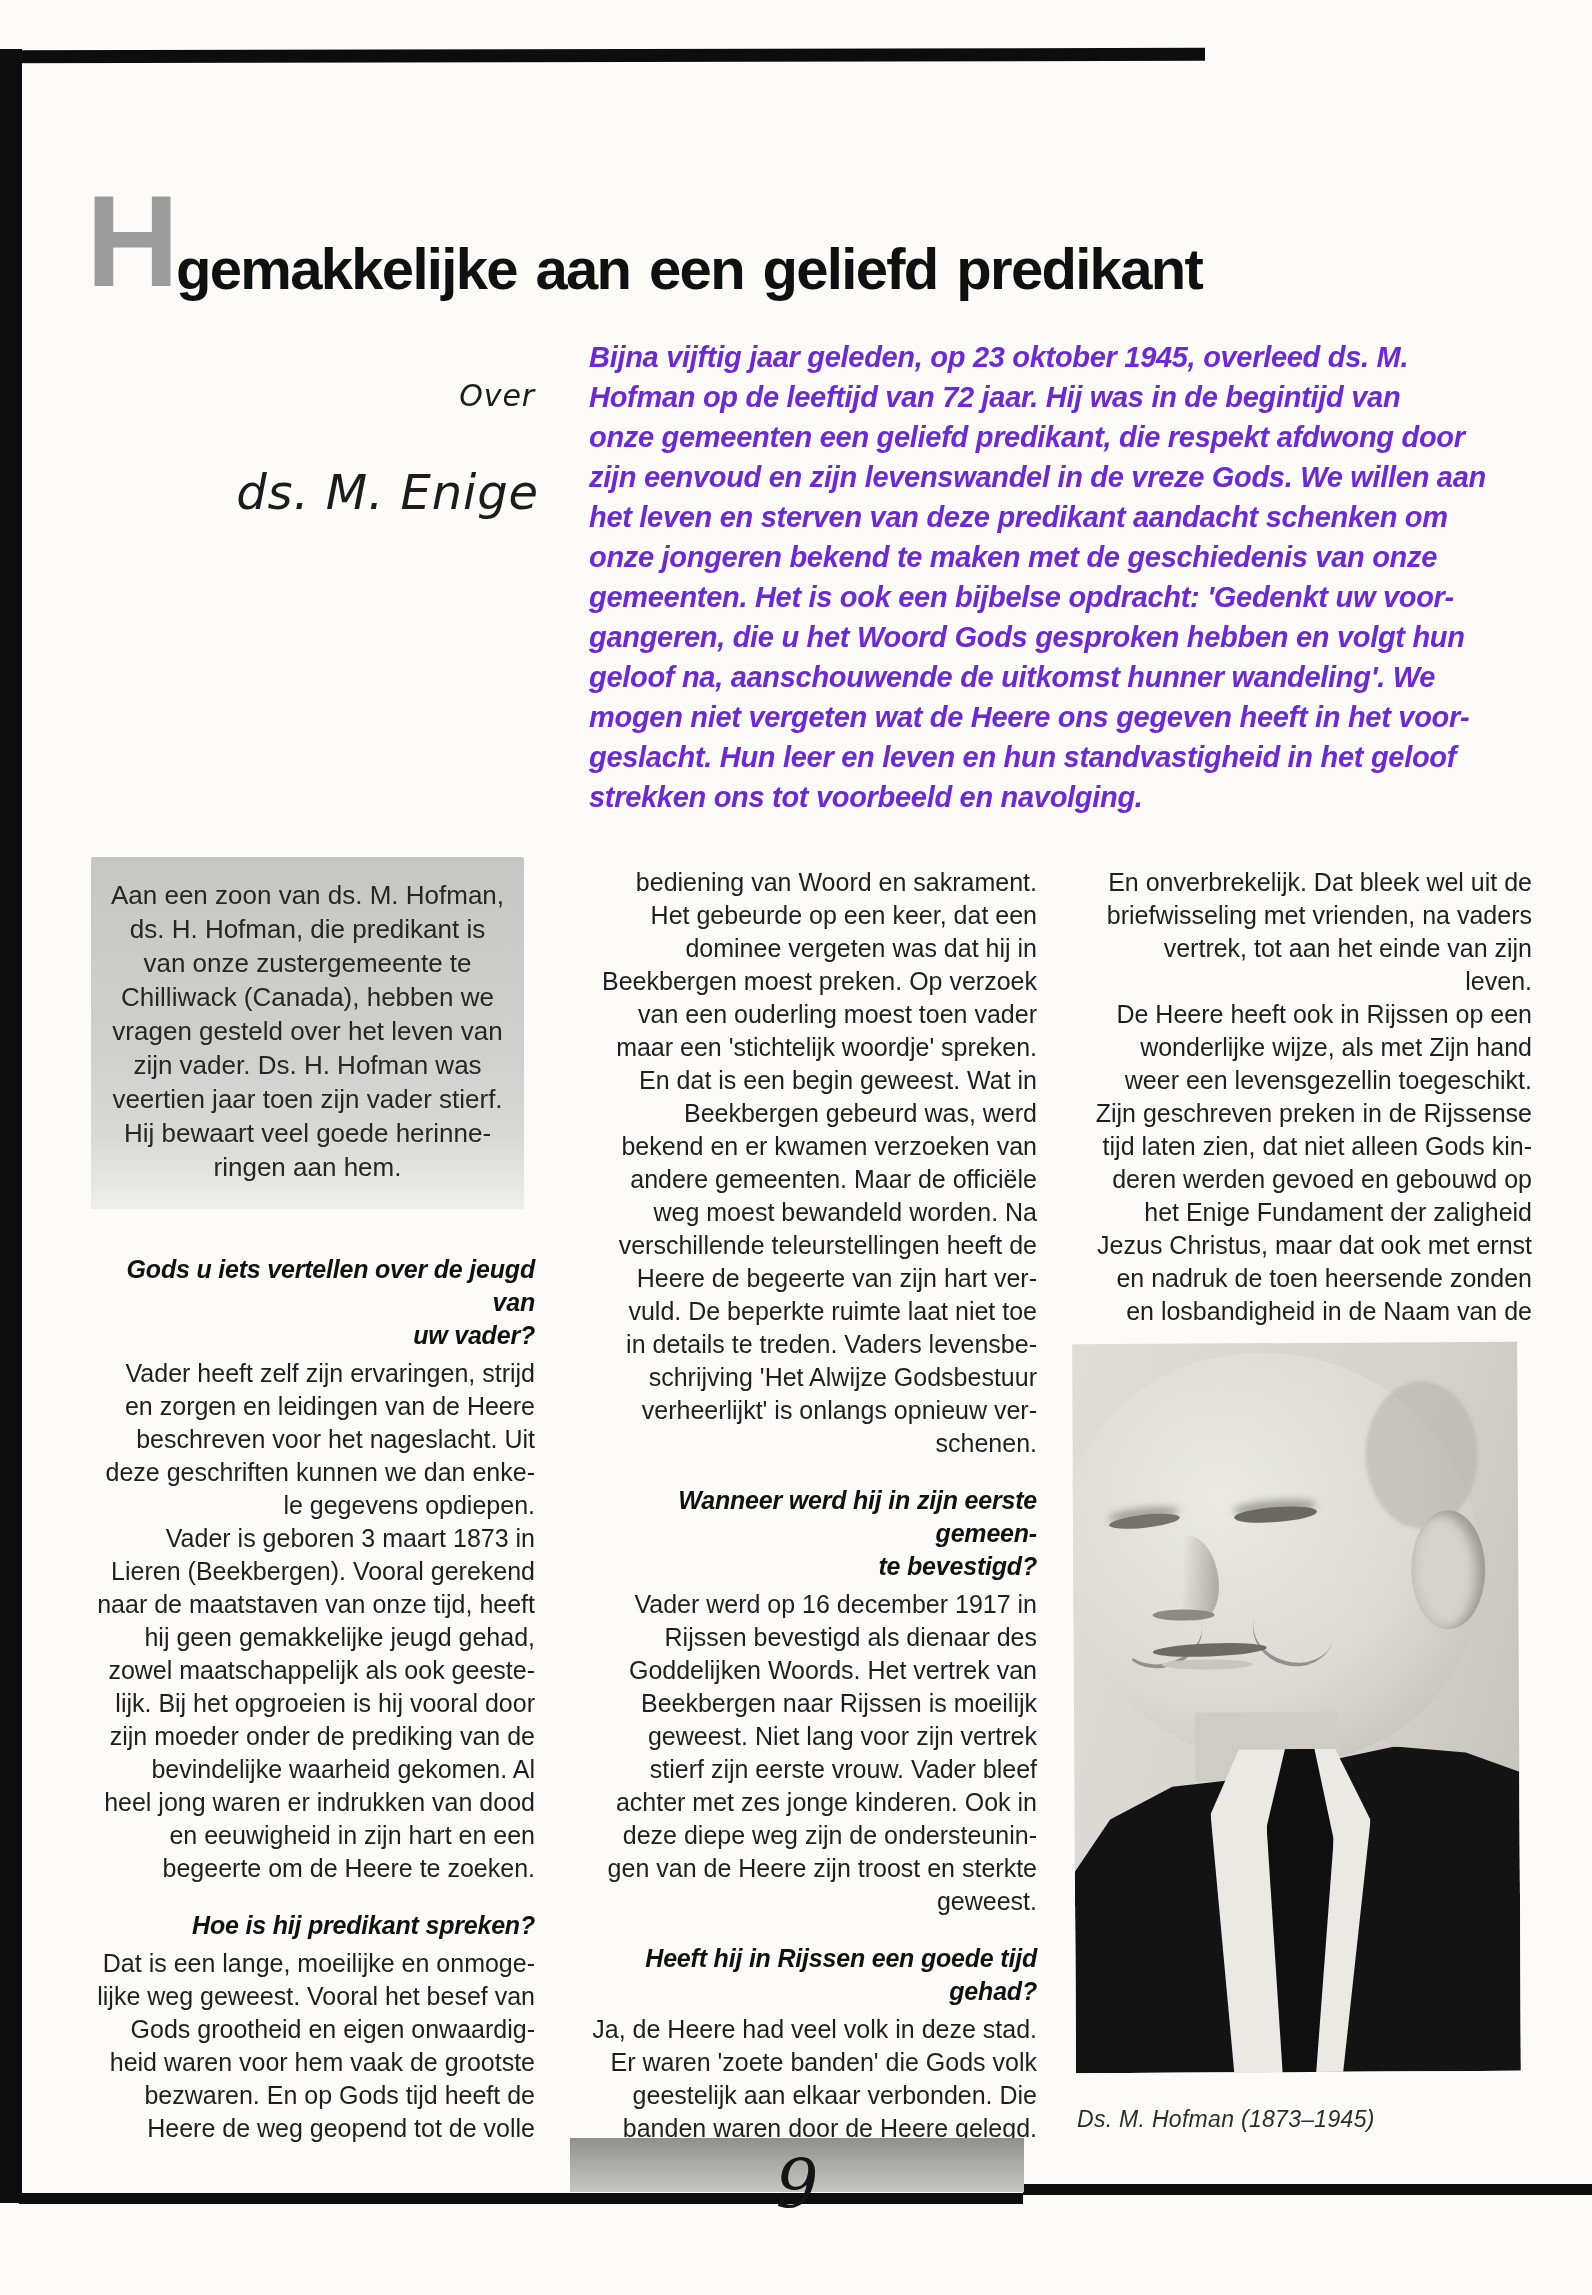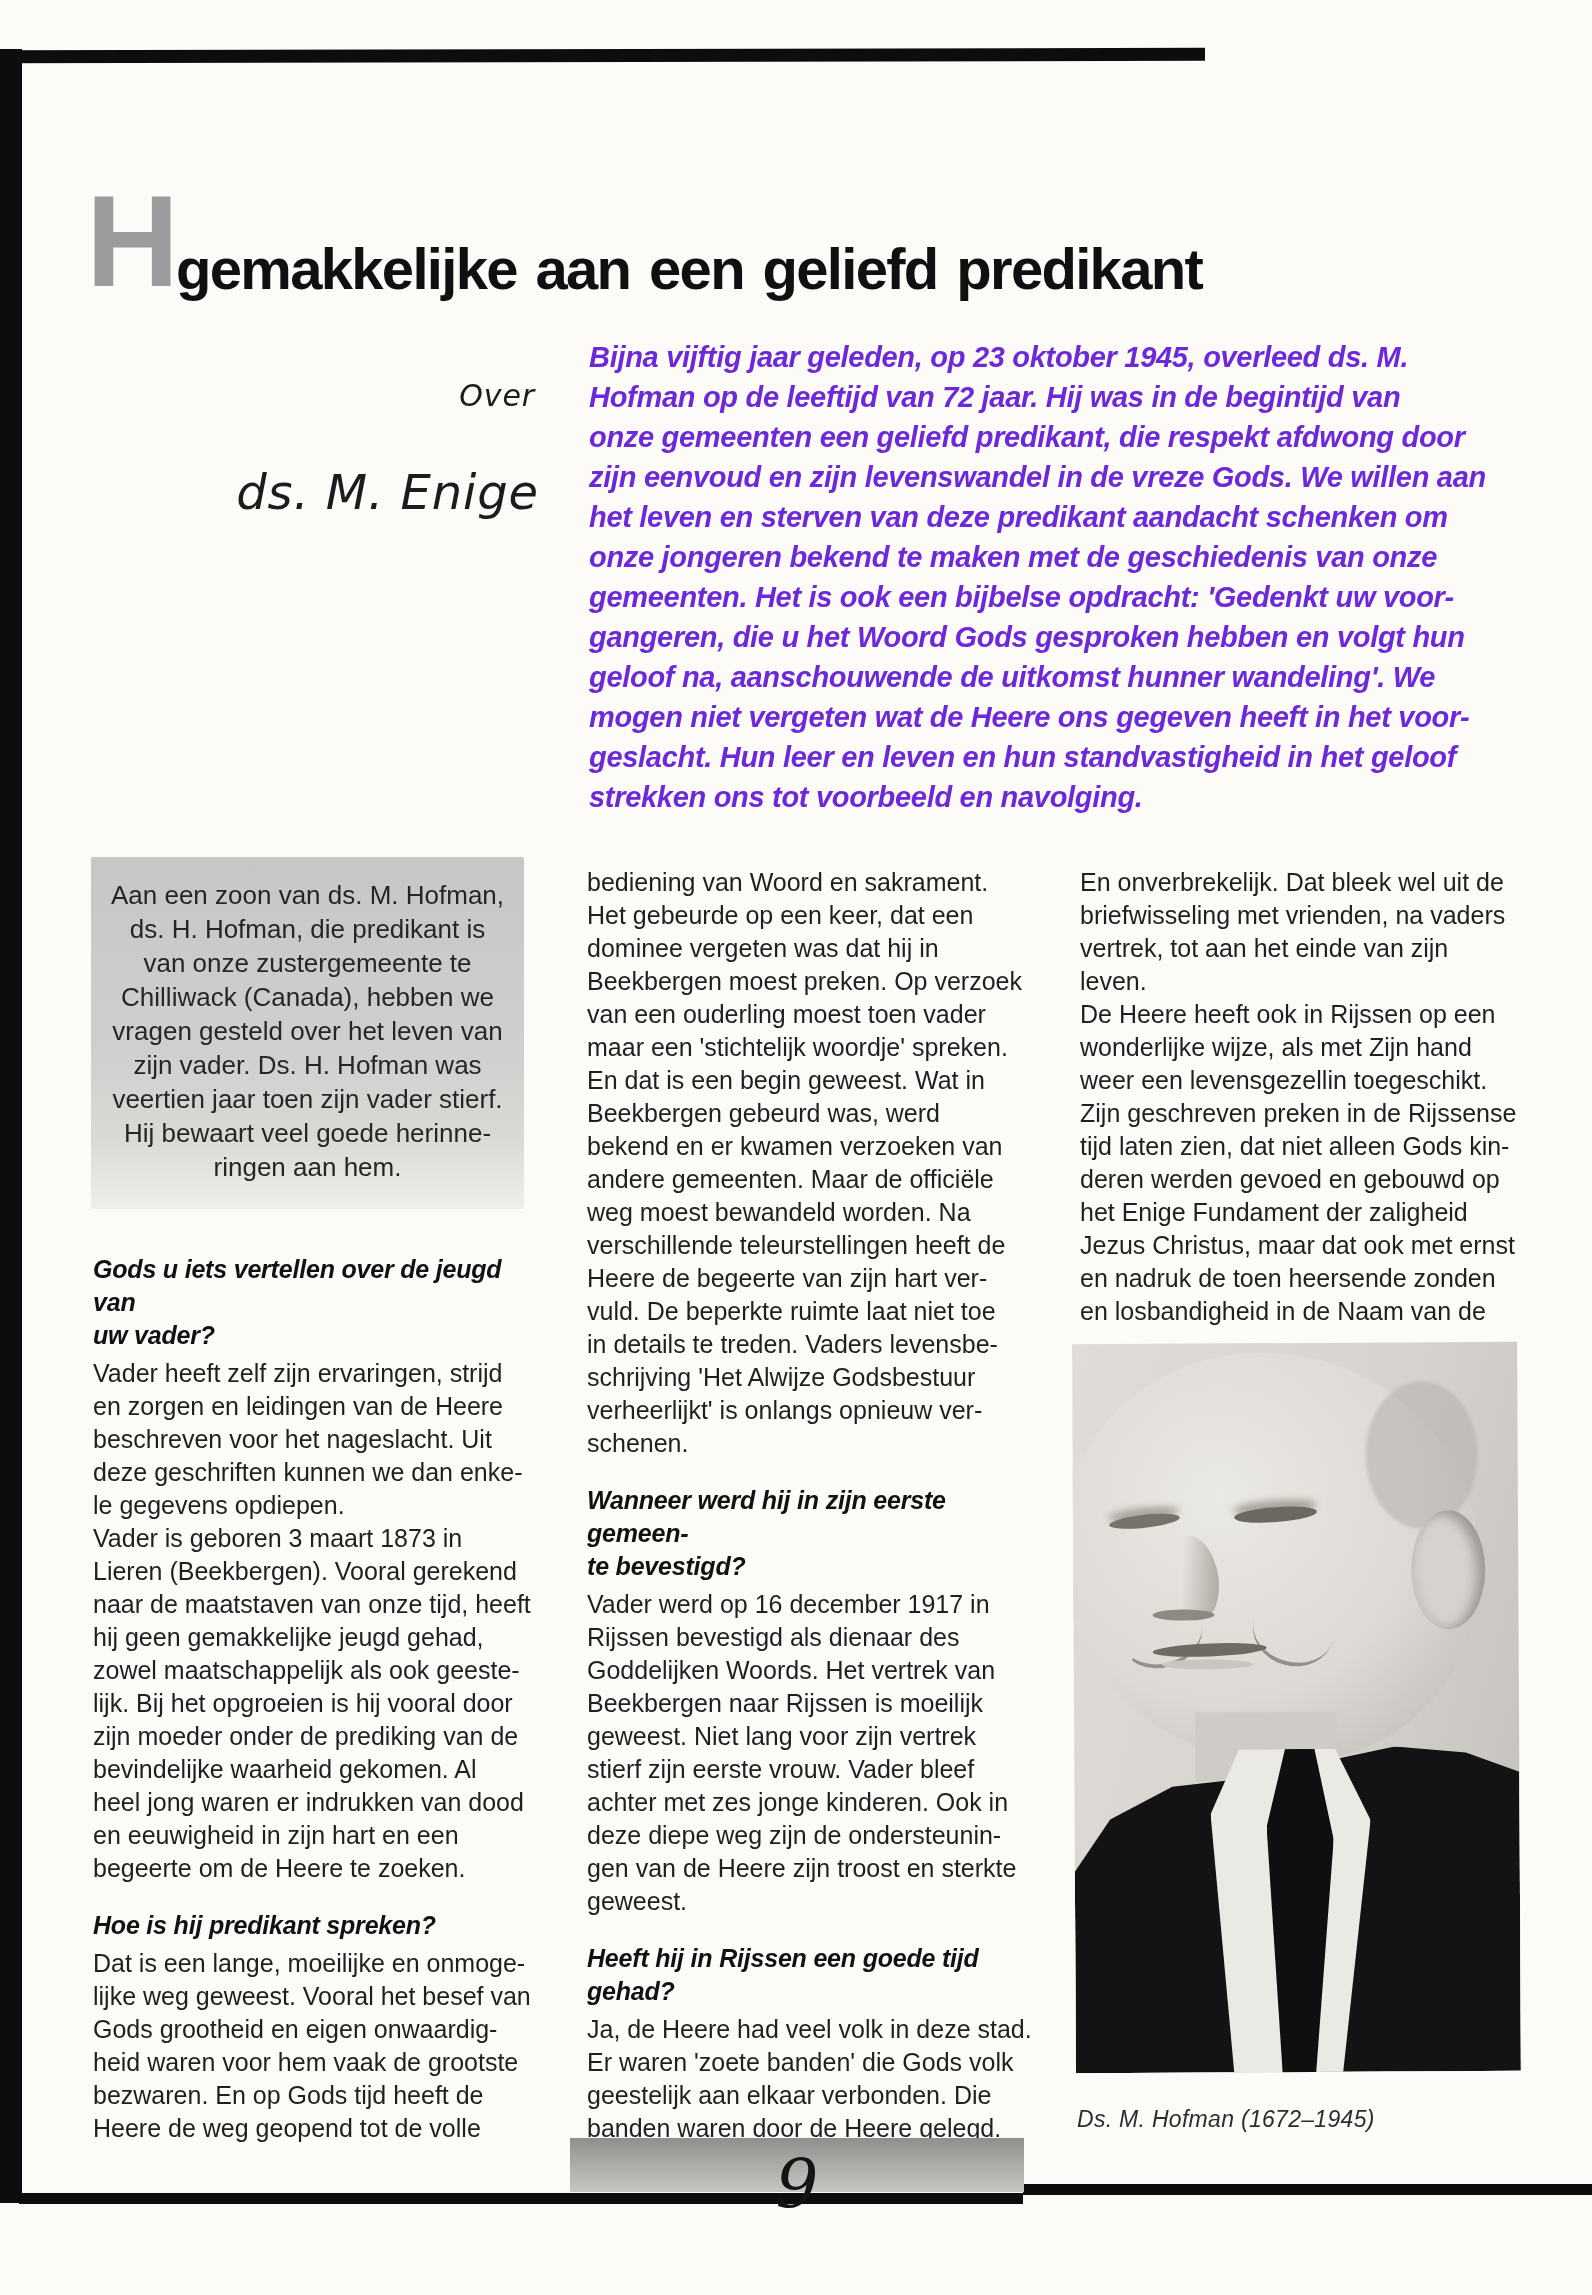--- a/index.html
+++ b/index.html
@@ -47,21 +47,21 @@
     position:absolute;left:91px;top:857px;width:433px;height:352px;
     background:linear-gradient(180deg,#c6c6c4 0%,#cfcfcd 55%,#d9d9d6 80%,#eeeeea 100%);
     border-radius:2px;
   }
   .infobox-text{
     position:absolute;left:15.5px;top:21px;width:402px;
     font-size:26px;line-height:34px;text-align:center;color:#262626;
     white-space:pre-line;
   }
   
-  .col{position:absolute;font-size:25px;line-height:33px;color:#1f1f1f;}
+  .col{position:absolute;font-size:25px;line-height:33px;color:#1f1f1f;text-align:right;}
   .col-left{left:93px;top:1253px;width:442px;}
   .col-mid{left:587px;top:866px;width:450px;}
   .col-right{left:1080px;top:866px;width:452px;}
   .para{white-space:pre-line;margin:0 0 5.2px 0;}
   .question{
     font-weight:bold;font-style:italic;color:#111;
     white-space:pre-line;margin:24px 0 5.2px 0;letter-spacing:-0.2px;
   }
   .question.first{margin-top:0;}
   
@@ -261,19 +261,19 @@
     <div class="ph-nose-b"></div>
     <div class="ph-smile-l"></div>
     <div class="ph-smile-r"></div>
     <div class="ph-mouth"></div>
     <div class="ph-lip"></div>
     <div class="ph-neck"></div>
     <div class="ph-jacket"></div>
     <div class="ph-shirt"></div>
     <div class="ph-tie"></div>
   </div>
-  <div class="photo-caption">Ds. M. Hofman (1672–1945)</div>
+  <div class="photo-caption">Ds. M. Hofman (1873–1945)</div>
 
   <div class="pagenum-bar"></div>
   <div class="pagenum">9</div>
 
 </div>
 
 
 </body></html>

